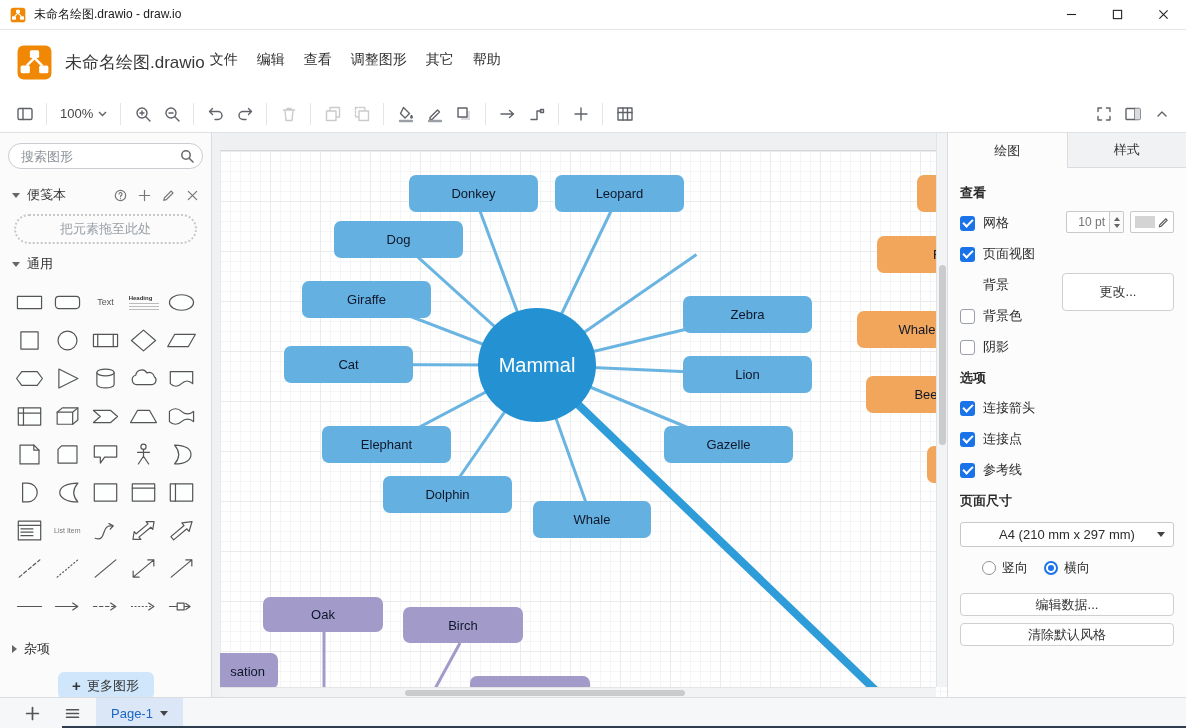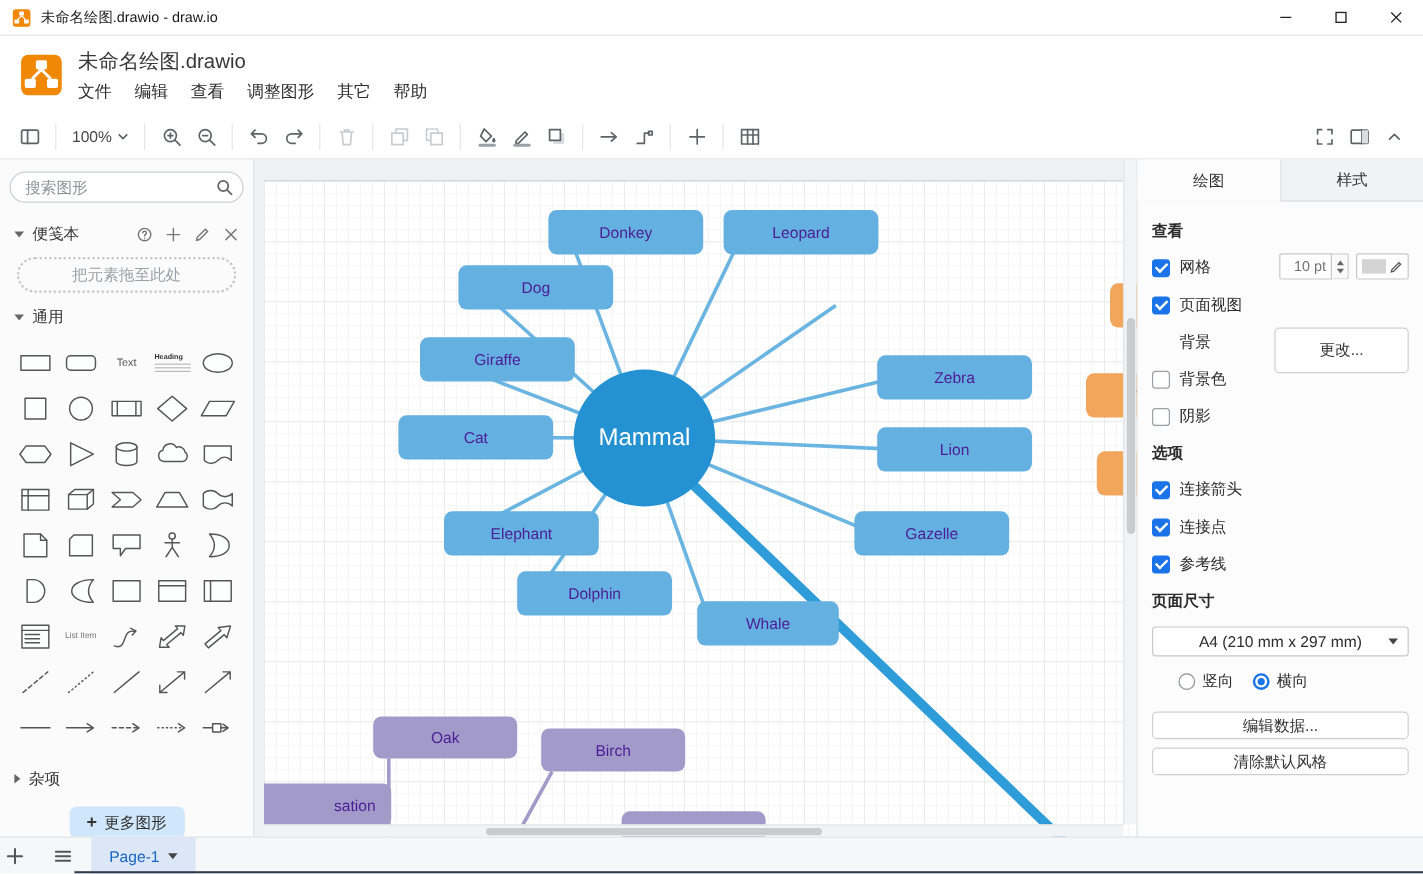--- a/index.html
+++ b/index.html
@@ -12,21 +12,21 @@
   .tb-logo svg { width:16px; height:16px; display:block; }
   .tb-title { margin-left:8px; font-size:12px; color:#1a1a1a; }
   .win-controls { margin-left:auto; display:flex; }
   .win-btn { width:46px; height:29px; display:flex; align-items:center; justify-content:center; }
   .win-btn svg { width:11px; height:11px; }
   .win-btn svg * { stroke:#222; stroke-width:1.2; fill:none; }
 
   
   .header { height:65px; display:flex; align-items:center; background:#fff; padding-left:16px; }
   .logo svg { width:37px; height:37px; display:block; }
-  .header-text { margin-left:12px; display:flex; flex-direction:column; gap:5px; }
+  .header-text { margin-left:12px; display:flex; flex-direction:row; gap:5px; }
   .doc-title { font-size:17px; color:#383838; }
   .menubar { display:flex; gap:19px; font-size:14px; color:#2e2e2e; }
   .menubar span { cursor:default; }
 
   
   .toolbar { height:38px; display:flex; align-items:center; background:#fff;
     border-bottom:1px solid #dfe2e5; padding:0 10px; }
   .tb-group { display:flex; align-items:center; }
   .tb-group.right { margin-left:auto; }
   .tb-btn { width:29px; height:28px; display:flex; align-items:center; justify-content:center; border-radius:4px; }
@@ -83,21 +83,21 @@
     border-top:1px solid #d5d7d9;
     background-image:
       linear-gradient(#e9ebed 1px, transparent 1px),
       linear-gradient(90deg, #e9ebed 1px, transparent 1px),
       linear-gradient(#f4f5f7 1px, transparent 1px),
       linear-gradient(90deg, #f4f5f7 1px, transparent 1px);
     background-size:50px 50px, 50px 50px, 10px 10px, 10px 10px; }
   #edges-svg { position:absolute; left:0; top:0; }
   #nodes-layer { position:absolute; left:0; top:0; width:727px; height:564px; }
   .node { position:absolute; border-radius:7px; display:flex; align-items:center; justify-content:center;
-    color:#4c1d95; font-size:13px;margin-left:48px; }
+    color:#0f172a; font-size:13px; }
   .node-blue { background:#64b0e0; }
   .node-orange { background:#f1a65c; }
   .node-purple { background:#a29bc9; }
   .node.align-right { justify-content:flex-end; padding-right:13px; }
   .center-circle { position:absolute; border-radius:50%; background:#2391d2; color:#fff;
     display:flex; align-items:center; justify-content:center; font-size:20px; }
   .vscroll { position:absolute; right:0; top:0; bottom:10px; width:11px; background:#f2f3f5;
     border-left:1px solid #e4e4e4; }
   .vthumb { position:absolute; left:2px; width:7px; top:132px; height:180px; background:#c9cbcd; border-radius:4px; }
   .hscroll { position:absolute; left:0; right:11px; bottom:0; height:10px; background:#f2f3f5;
@@ -141,21 +141,21 @@
   .radio-row { display:flex; align-items:center; gap:16px; padding-left:22px; margin-bottom:16px; }
   .radio-item { display:flex; align-items:center; gap:6px; }
   .radio { width:14px; height:14px; border-radius:50%; border:1px solid #8d9095; position:relative; background:#fff; }
   .radio.on { border:2px solid #1a73e8; }
   .radio.on::after { content:""; position:absolute; left:2px; top:2px; width:6px; height:6px;
     border-radius:50%; background:#1a73e8; }
   .wide-btn { width:100%; height:23px; margin-bottom:7px; }
 
   
   .footer { height:31px; background:#f6f7f8; border-top:1px solid #dadce0; display:flex; align-items:center;
-    }
+    padding-left:20px; }
   .ft-btn { width:24px; height:24px; display:flex; align-items:center; justify-content:center; }
   .ft-btn svg { width:15px; height:15px; }
   .ft-btn svg * { stroke:#555; fill:none; stroke-width:1.6; stroke-linecap:round; }
   .ft-gap { width:16px; }
   .page-tab { height:31px; margin-left:12px; padding:0 15px; background:#dbe6f6; color:#1a66c4;
     display:flex; align-items:center; gap:7px; font-size:13px; }
   .page-tab .chev { width:0; height:0; border-left:4px solid transparent; border-right:4px solid transparent;
     border-top:5px solid #444; }
   .bottom-strip { position:absolute; left:62px; right:0; bottom:0; height:2px; background:#2e3d4e; }
 </style>

